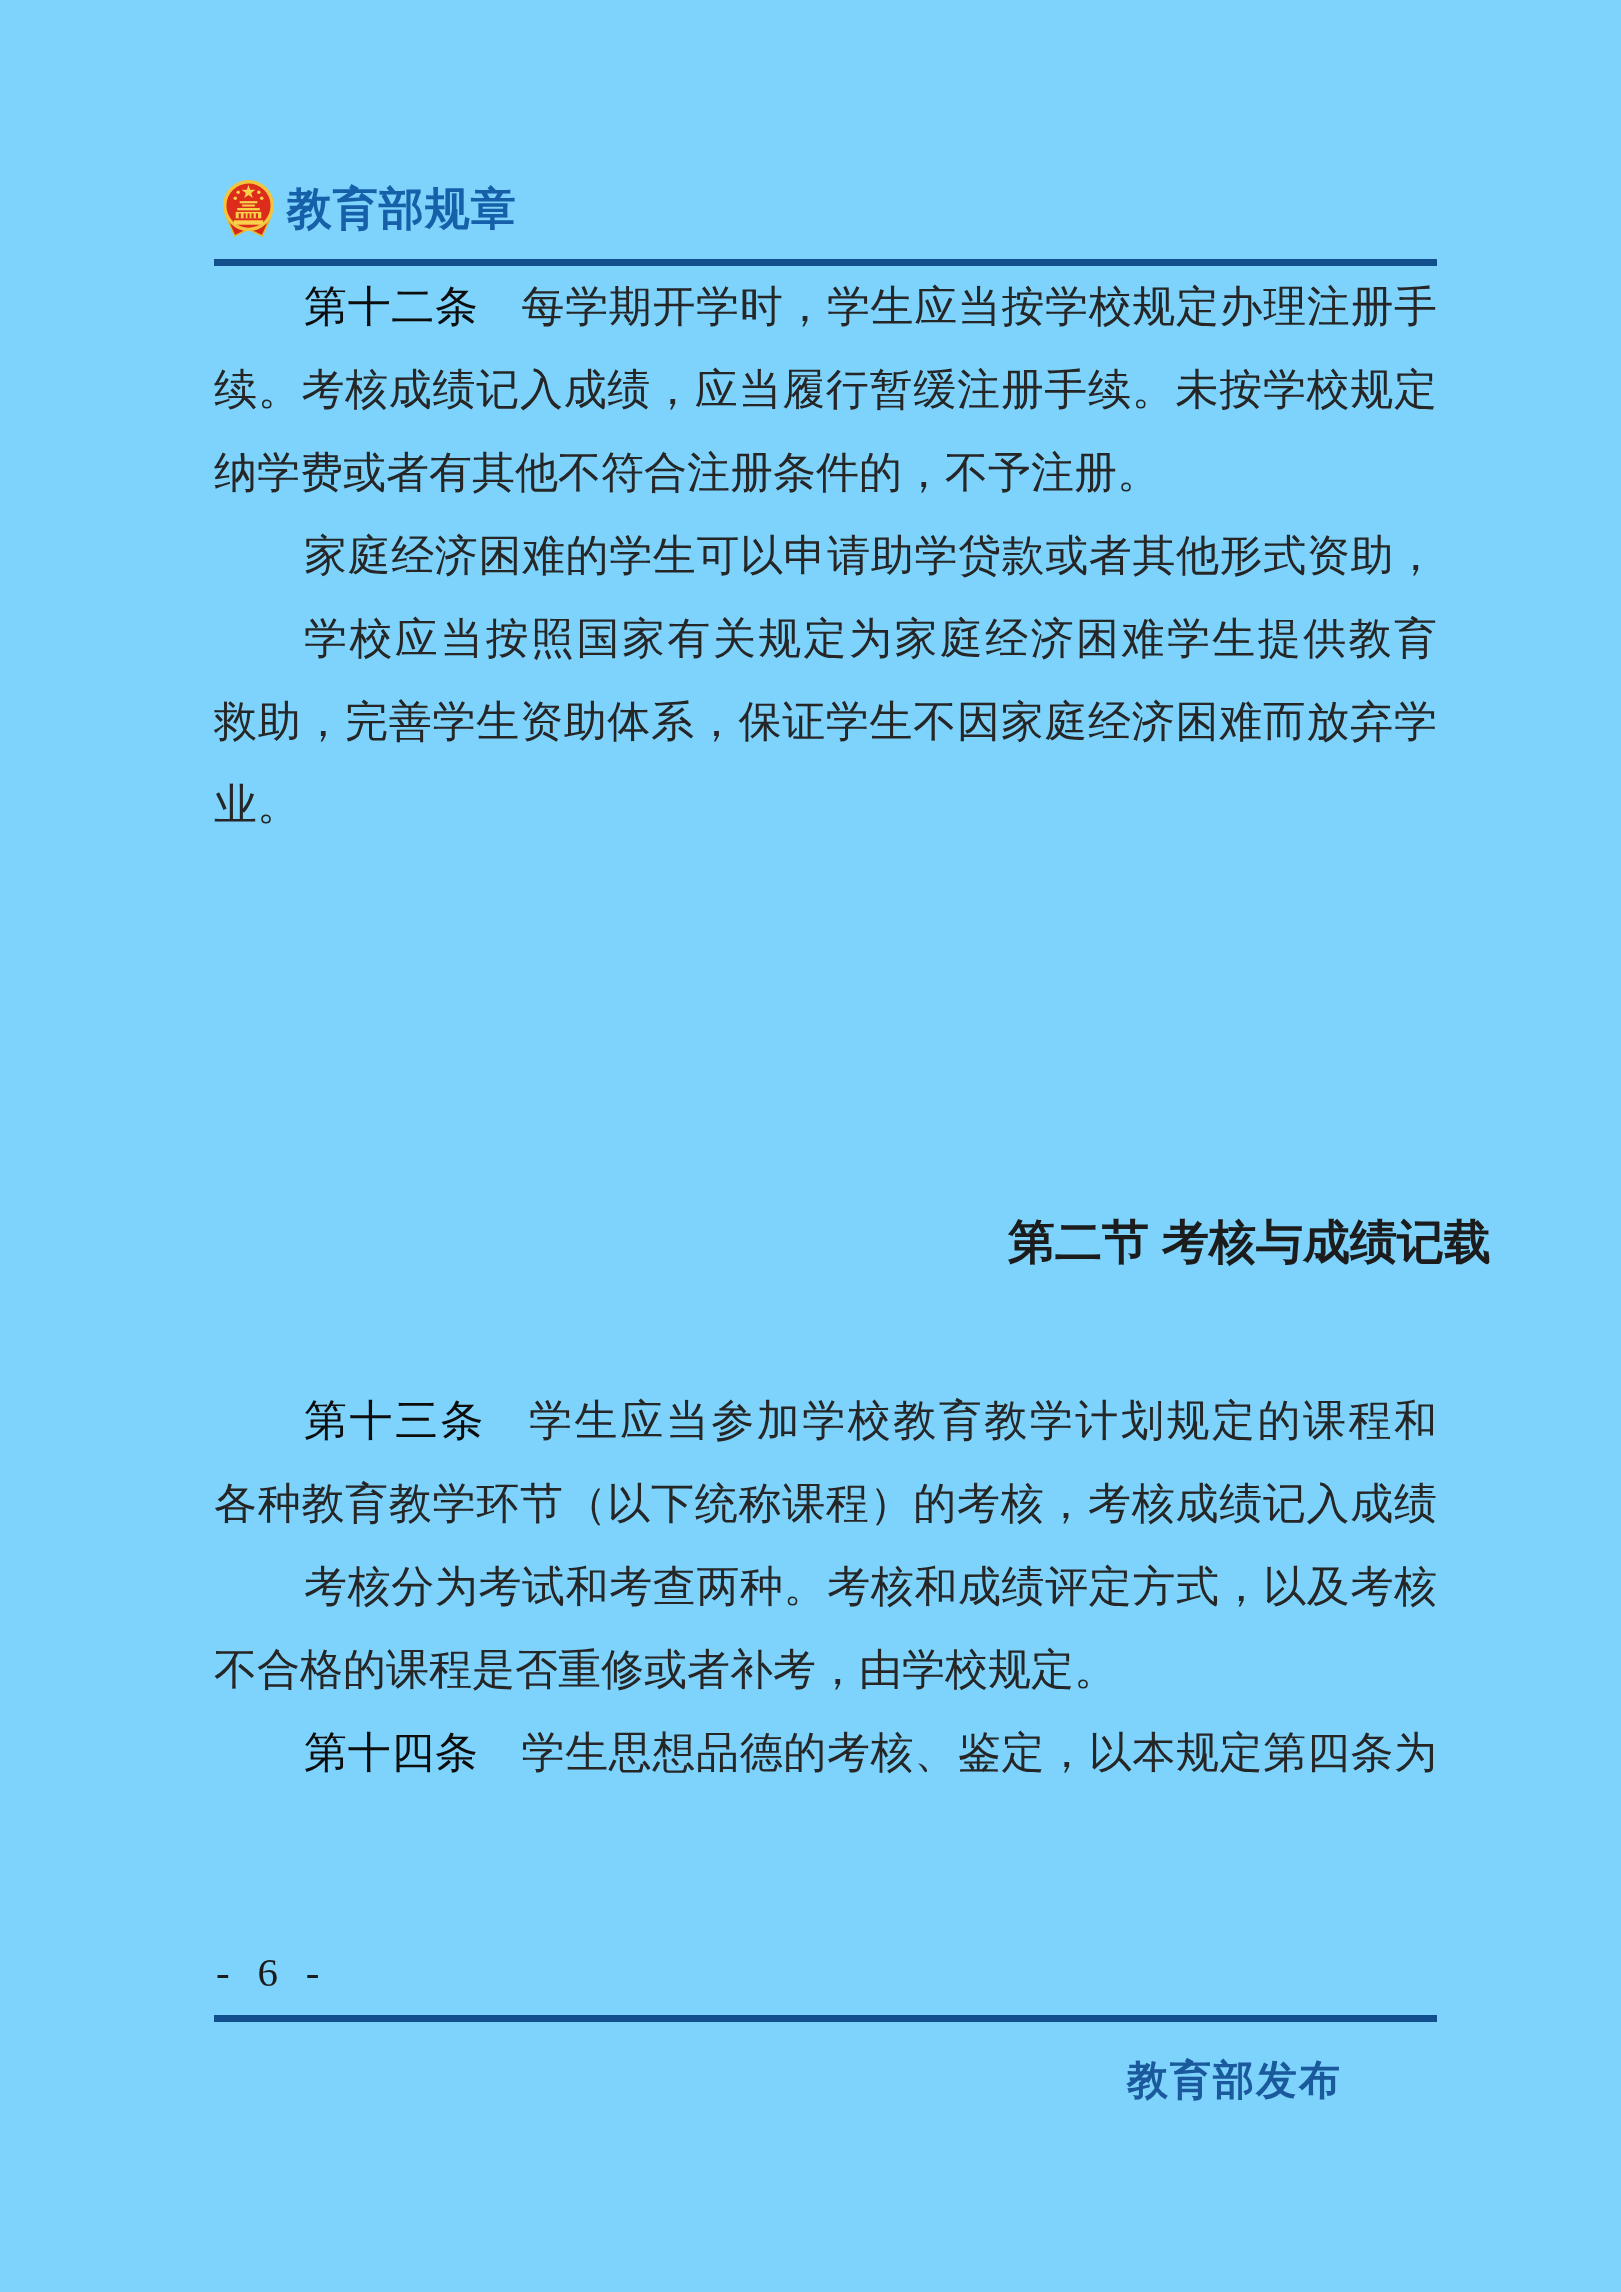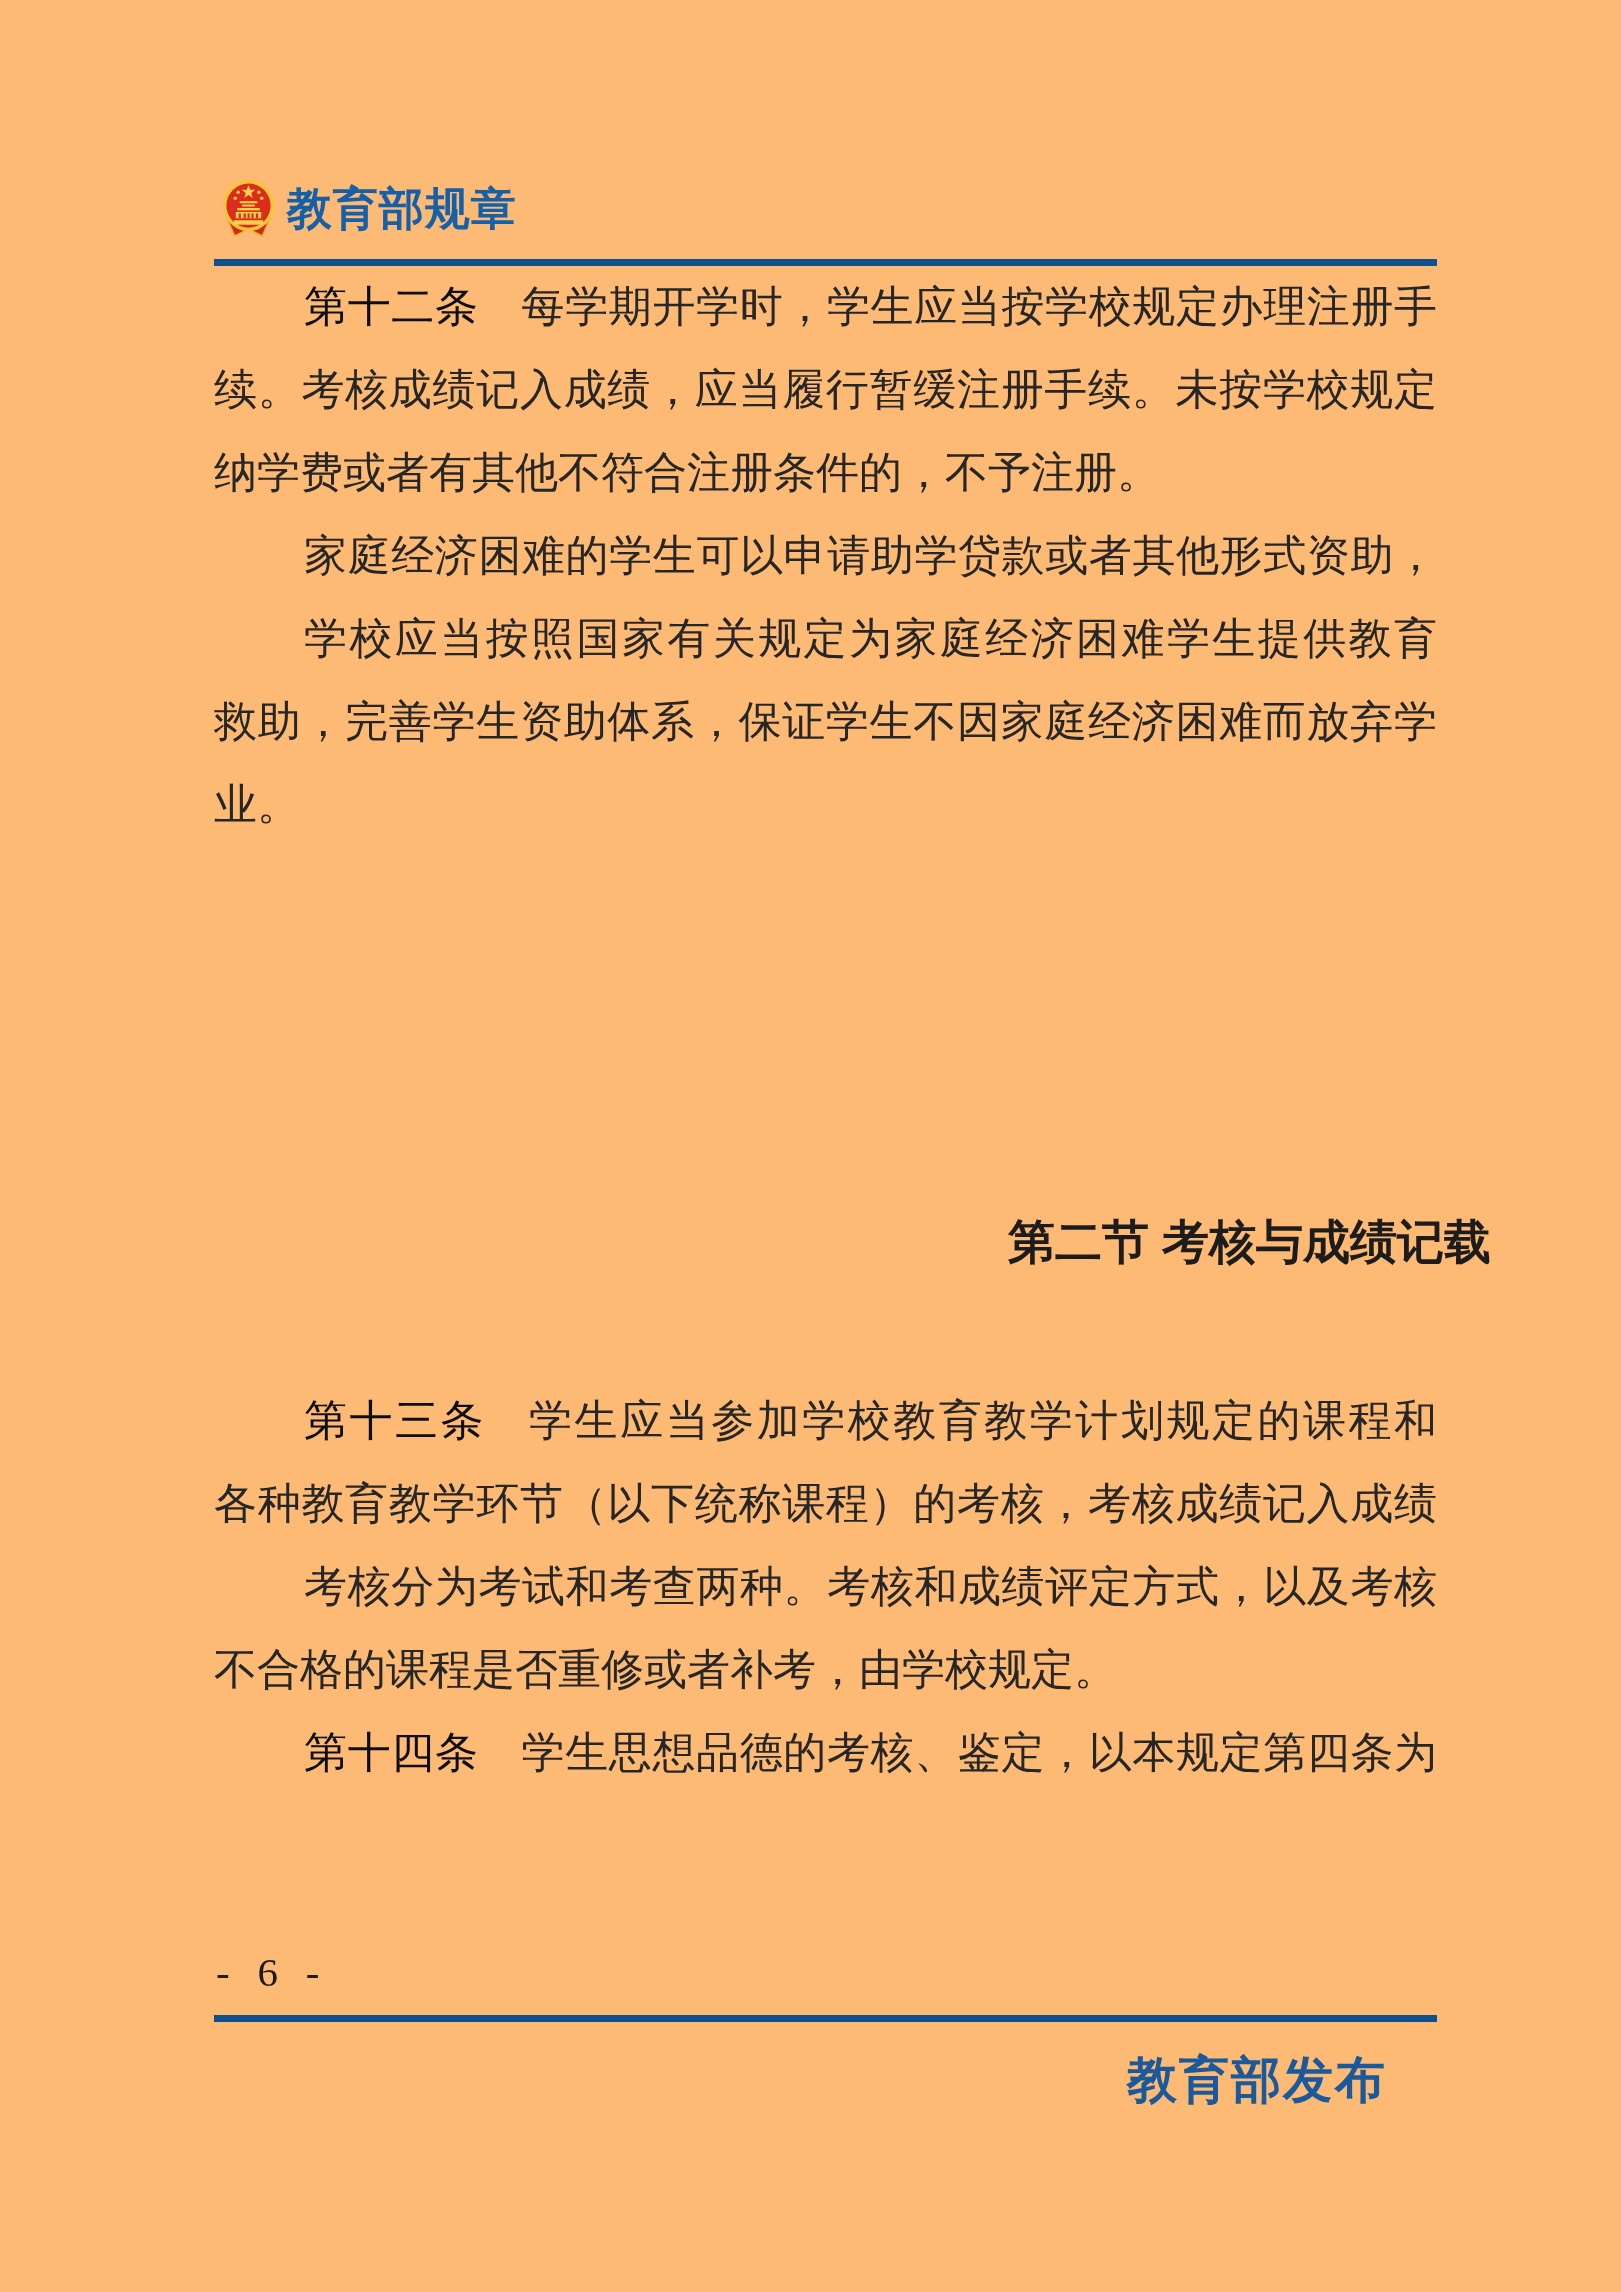--- a/index.html
+++ b/index.html
@@ -1,16 +1,16 @@
 <!DOCTYPE html>
 <html><head>
 <meta charset="utf-8">
 <style>
   html,body{margin:0;padding:0;background:#ffffff;}
-  .page{position:relative;width:1621px;height:2293px;background:#fdba74;overflow:hidden;
+  .page{position:relative;width:1621px;height:2293px;background:#7dd3fc;overflow:hidden;
         font-family:"Liberation Serif","DejaVu Serif",serif;color:#262626;}
 
   
   .hdr{position:absolute;left:222px;top:178px;height:61px;display:flex;align-items:center;}
   .emblem{width:53px;height:59px;display:inline-block;flex:0 0 auto;}
   .hdr-title{margin-left:11.8px;font-family:"Liberation Sans","DejaVu Sans",sans-serif;
              font-weight:700;font-size:45px;line-height:59px;color:#1560a8;letter-spacing:1px;white-space:nowrap;}
   .rule{position:absolute;left:214px;width:1223px;background:#11508d;}
   .rule.top{top:259px;height:6.9px;}
   .rule.bottom{top:2015px;height:6.9px;}
@@ -27,21 +27,21 @@
         margin-right:43px;}
 
   .sec-heading{position:absolute;left:214px;top:1200px;width:1223px;height:83px;line-height:83px;
         text-align:right;transform:translateX(54px);
         font-family:"Liberation Sans","DejaVu Sans",sans-serif;font-weight:700;
         font-size:47px;color:#1c1c1c;white-space:nowrap;}
 
   
   .pagenum{position:absolute;left:216px;top:1949px;font-size:41px;line-height:47px;
         letter-spacing:8.8px;color:#1c1c1c;font-family:"Liberation Serif","DejaVu Serif",serif;}
-  .publisher{position:absolute;left:1127px;top:2056px;font-size:50px;line-height:49px;
+  .publisher{position:absolute;left:1127px;top:2056px;font-size:41px;line-height:49px;
         font-weight:700;color:#1a5a9c;font-family:"Liberation Serif","DejaVu Serif",serif;
         letter-spacing:2px;white-space:nowrap;}
 </style>
 </head>
 <body>
 
 <div class="page">
 
   <div class="hdr">
     <span class="emblem">

